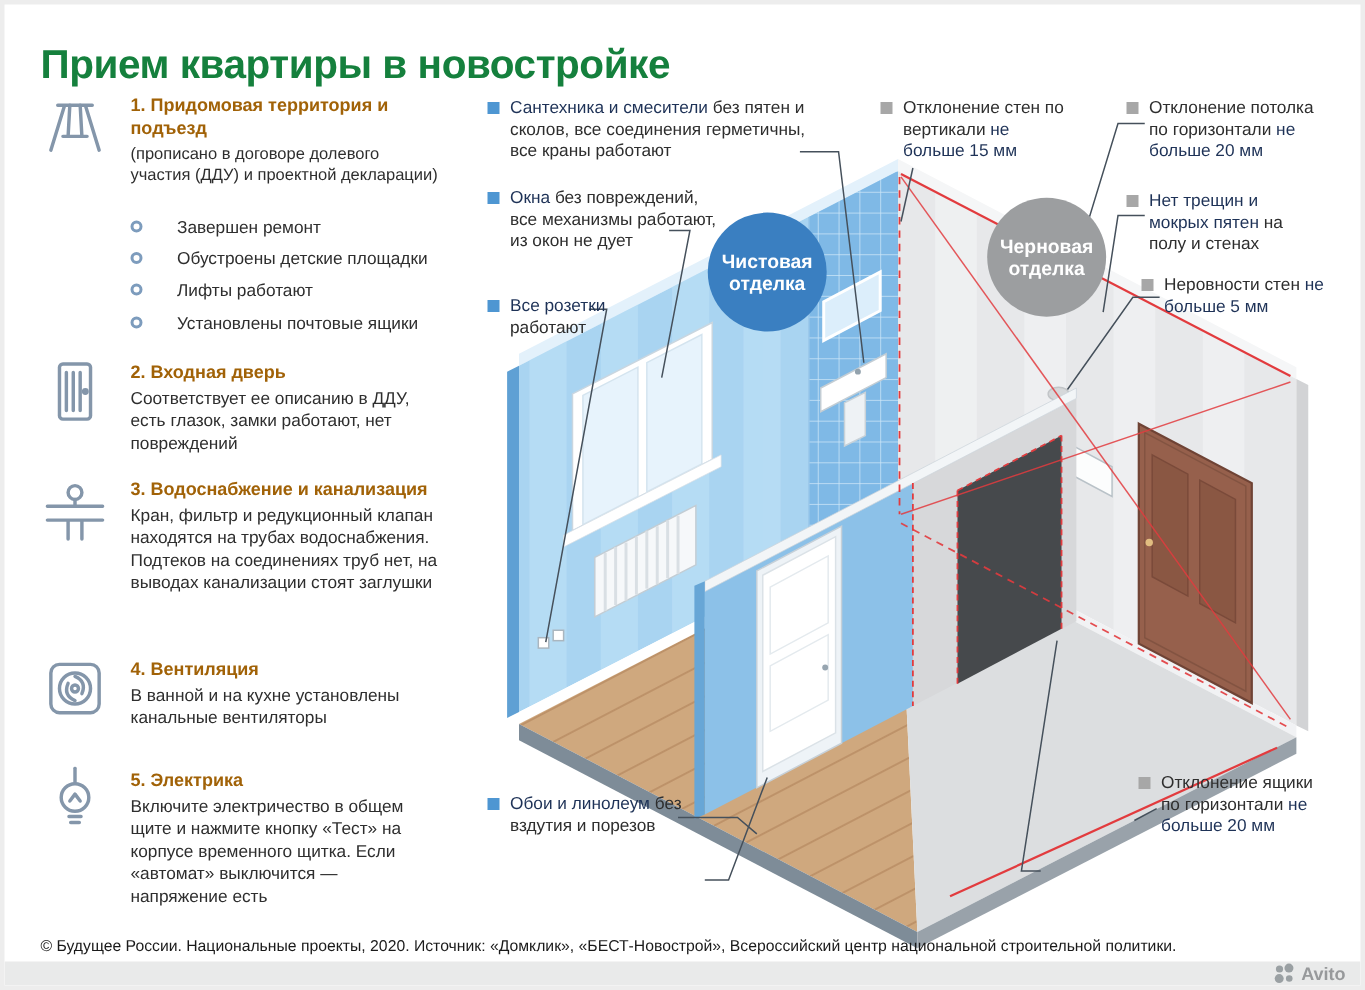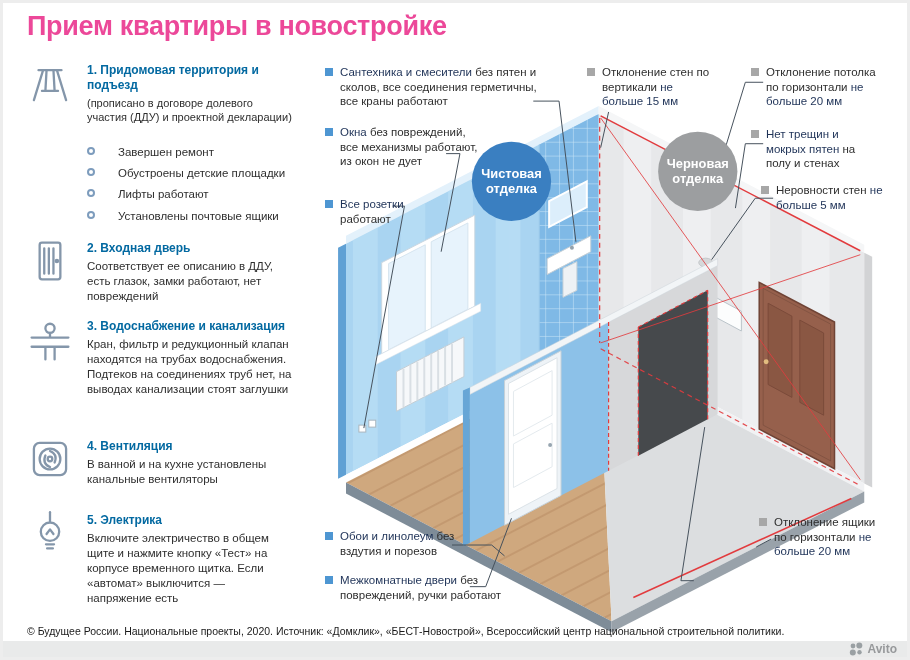--- a/index.html
+++ b/index.html
@@ -1,25 +1,25 @@
 <!DOCTYPE html>
 <html><head>
 <meta charset="utf-8">
 <style>
   *{margin:0;padding:0;box-sizing:border-box}
   html,body{width:910px;height:660px}
   body{font-family:"Liberation Sans",sans-serif;background:#fff}
   .canvas{position:relative;width:910px;height:660px;background:#fff;border:3px solid #ededed;overflow:hidden}
-  .title{position:absolute;left:24px;top:8px;font-size:27px;font-weight:700;color:#ec4899;letter-spacing:-.3px}
+  .title{position:absolute;left:24px;top:25px;font-size:27px;font-weight:700;color:#15803d;letter-spacing:-.3px}
   .scene{position:absolute;left:0;top:0}
   
   .ckicon{position:absolute;left:24px;width:46px;height:46px;color:#8496aa}
   .ckicon svg{width:100%;height:100%;stroke:currentColor;fill:none;stroke-width:2;stroke-linecap:round;stroke-linejoin:round}
   .ck{position:absolute}
-  .ck .t{font-size:12px;font-weight:700;color:#0369a1;line-height:1.25;margin-bottom:3px}
+  .ck .t{font-size:12px;font-weight:700;color:#a16207;line-height:1.25;margin-bottom:3px}
   .ck .s{font-size:11px;color:#2e2e2e;line-height:1.3;margin-bottom:20px}
   .ck .b{font-size:11.5px;color:#2e2e2e;line-height:1.3}
   .bul{display:flex;gap:23px;margin-top:7px;align-items:flex-start;font-size:11.5px;color:#2e2e2e;line-height:1.25}
   .ring{flex:none;width:8px;height:8px;border:2px solid #7d9cbd;border-radius:50%;margin-top:2px}
   .i1{top:58px}.i2{top:235px}.i3{top:315px}.i4{top:433px}.i5{top:508px}
   .ck1{left:84px;top:60px;width:205px}.ck2{left:84px;top:238px;width:200px}
   .ck3{left:84px;top:316px;width:220px}.ck4{left:84px;top:436px;width:205px}
   .ck5{left:84px;top:510px;width:200px}
   
   .co{position:absolute;display:flex;gap:7px;font-size:11.5px;line-height:1.28;color:#2e2e2e}
@@ -280,24 +280,20 @@
     <div><b>Окна</b><span> без повреждений, все механизмы работают, из окон не дует</span></div>
   </div>
   <div class="co f f3">
     <span class="mk"></span>
     <div><b>Все розетки</b><span> работают</span></div>
   </div>
   <div class="co f f4">
     <span class="mk"></span>
     <div><b>Обои и линолеум</b><span> без вздутия и порезов</span></div>
   </div>
-  <div class="co f f5">
-    <span class="mk"></span>
-    <div><b>Межкомнатные двери</b><span> без повреждений, ручки работают</span></div>
-  </div>
 
   <div class="co r r1">
     <span class="mk"></span>
     <div><span>Отклонение стен по вертикали </span><b>не больше 15 мм</b><span></span></div>
   </div>
   <div class="co r r2">
     <span class="mk"></span>
     <div><span>Отклонение потолка по горизонтали </span><b>не больше 20 мм</b><span></span></div>
   </div>
   <div class="co r r3">

